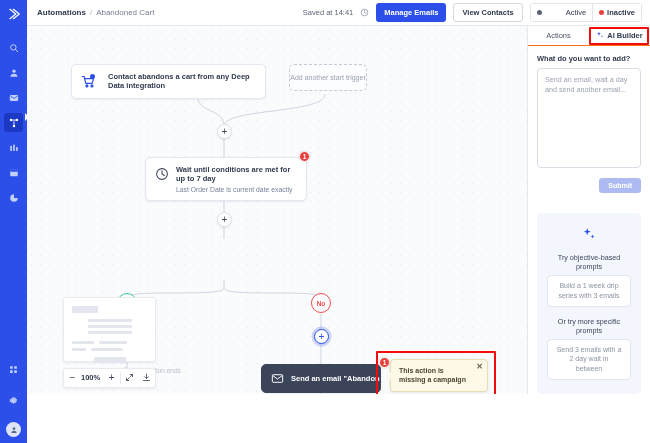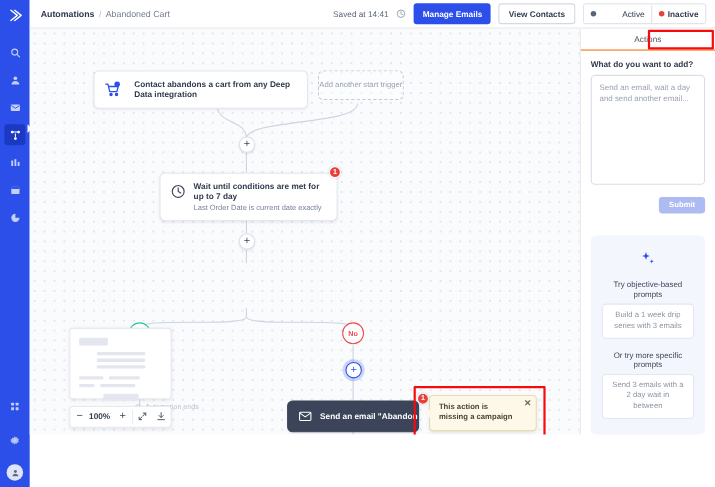--- a/index.html
+++ b/index.html
@@ -413,21 +413,21 @@
             <path d="M197 262 C197 272, 294 262, 294 272"></path>
             <line x1="100" y1="288" x2="100" y2="303"></line>
             <line x1="294" y1="288" x2="294" y2="303"></line>
             <line x1="100" y1="318" x2="100" y2="348"></line>
             <line x1="294" y1="318" x2="294" y2="338"></line>
             <line x1="294" y1="366" x2="294" y2="375"></line>
             <line x1="294" y1="390" x2="294" y2="404"></line>
           </g>
         </svg>
 
-        <div class="node" style="left:58px; top:38px; width:195px;">
+        <div class="node" style="left:44px; top:38px; width:195px;">
           <span class="node-icon">
             <svg width="15" height="15" viewBox="0 0 24 24" fill="none" stroke="#2b4fe8" stroke-width="1.9" stroke-linecap="round" stroke-linejoin="round">
               <path d="M2 4h3l2.6 11h10.3l2.1-7.6H6.2"></path>
                 <circle cx="9.5" cy="19" r="1.6" fill="#2b4fe8"></circle>
                 <circle cx="17.5" cy="19" r="1.6" fill="#2b4fe8"></circle>
             </svg>
             <span style="position:relative;left:-6px;top:-5px;width:5px;height:5px;border-radius:50%;background:#2b4fe8;display:block;"></span>
           </span>
           <span class="node-title">Contact abandons a cart from any Deep Data integration</span>
         </div>
@@ -532,20 +532,29 @@
               </svg>
           </div>
         </div>
       </div>
 
       <div class="panel">
         <div class="tabs">
           <div class="tab">
             <span>Actions</span>
           </div>
+          <div class="tab active">
+            <span>
+              <svg width="8" height="8" viewBox="0 0 24 24" fill="#2b4fe8">
+                  <path d="M9 2l1.6 4.4L15 8l-4.4 1.6L9 14l-1.6-4.4L3 8l4.4-1.6z"></path>
+                  <path d="M18 13l.9 2.4 2.4.9-2.4.9-.9 2.4-.9-2.4-2.4-.9 2.4-.9z"></path>
+                </svg>
+            </span>
+            <span>AI Builder</span>
+          </div>
         </div>
         <div class="redbox-tab" style="left:61px; top:1px; width:60px; height:18px;"></div>
 
         <div class="panel-inner">
           <div class="panel-q">What do you want to add?</div>
           <textarea class="ta" placeholder="Send an email, wait a day and send another email..." style=""></textarea>
           <button class="btn-submit">Submit</button>
         </div>
 
         <div class="promptcard">

